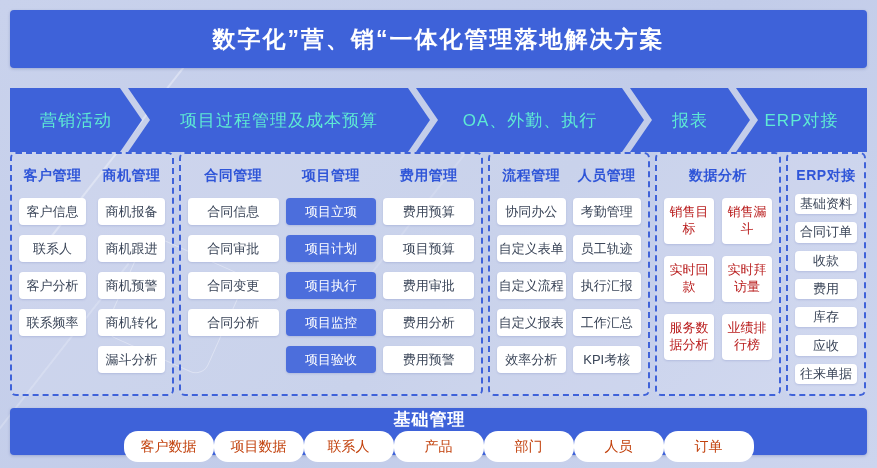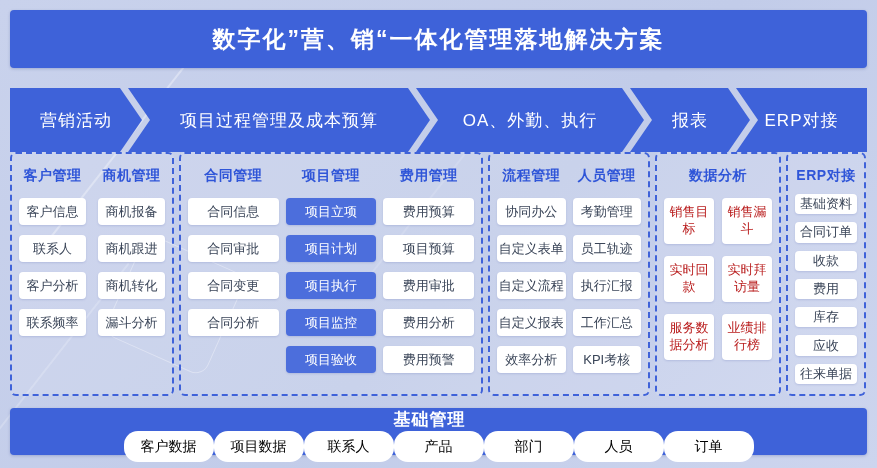--- a/index.html
+++ b/index.html
@@ -23,21 +23,21 @@
     position:absolute; left:10px; right:10px; top:10px; height:58px;
     background:#3e62d9; border-radius:4px;
     display:flex; align-items:center; justify-content:center;
     color:#fff; font-size:23px; font-weight:bold; letter-spacing:2px;
     box-shadow:0 1px 3px rgba(40,60,140,.25);
   }
 
   
   .flow { position:absolute; left:10px; right:10px; top:88px; height:48px; display:flex; }
   .seg {
-    background:#3e62d9; color:#ffffff; font-size:17px; letter-spacing:1px;
+    background:#3e62d9; color:#5eead4; font-size:17px; letter-spacing:1px;
     display:flex; align-items:center; justify-content:center;
     height:64px; flex:0 0 auto;
     clip-path:polygon(0 0, calc(100% - 22px) 0, 100% 50%, calc(100% - 22px) 100%, 0 100%, 22px 50%);
   }
   .seg + .seg { margin-left:-14px; }
   .seg.first { clip-path:polygon(0 0, calc(100% - 22px) 0, 100% 50%, calc(100% - 22px) 100%, 0 100%); }
   .seg.last  { clip-path:polygon(0 0, 100% 0, 100% 100%, 0 100%, 22px 50%); }
   .w1{width:132px;} .w2{width:302px;} .w3{width:228px;} .w4{width:120px;} .w5{width:131px;}
 
   
@@ -75,21 +75,21 @@
     background:#3e62d9; border-radius:4px;
     display:flex; align-items:center; padding:0 18px;
     box-shadow:0 1px 3px rgba(40,60,140,.25);
     flex-direction:column;
   }
   .footer-label { color:#fff; font-weight:bold; font-size:17px; letter-spacing:1px; margin-right:18px; white-space:nowrap; }
   .footer-buttons { flex:1; display:flex; justify-content:space-between; align-items:center; }
   .fbtn {
     background:#fff; border-radius:14px; width:90px; height:31px;
     display:flex; align-items:center; justify-content:center;
-    font-size:14px; color:#000000; cursor:pointer;
+    font-size:14px; color:#c2410c; cursor:pointer;
   }
 </style>
 </head>
 <body>
 
 <div class="page">
   <div class="deco deco1"></div>
   <div class="deco deco2"></div>
   <div class="deco deco3"></div>
   <div class="deco-hex"></div>
@@ -111,20 +111,21 @@
         <div class="col-header">客户管理</div>
         <div class="btn">客户信息</div>
         <div class="btn">联系人</div>
         <div class="btn">客户分析</div>
         <div class="btn">联系频率</div>
       </div>
       <div class="col">
         <div class="col-header">商机管理</div>
         <div class="btn">商机报备</div>
         <div class="btn">商机跟进</div>
+        <div class="btn">商机预警</div>
         <div class="btn">商机转化</div>
         <div class="btn">漏斗分析</div>
       </div>
     </div>
 
     <div class="panel p2">
       <div class="col">
         <div class="col-header">合同管理</div>
         <div class="btn">合同信息</div>
         <div class="btn">合同审批</div>

